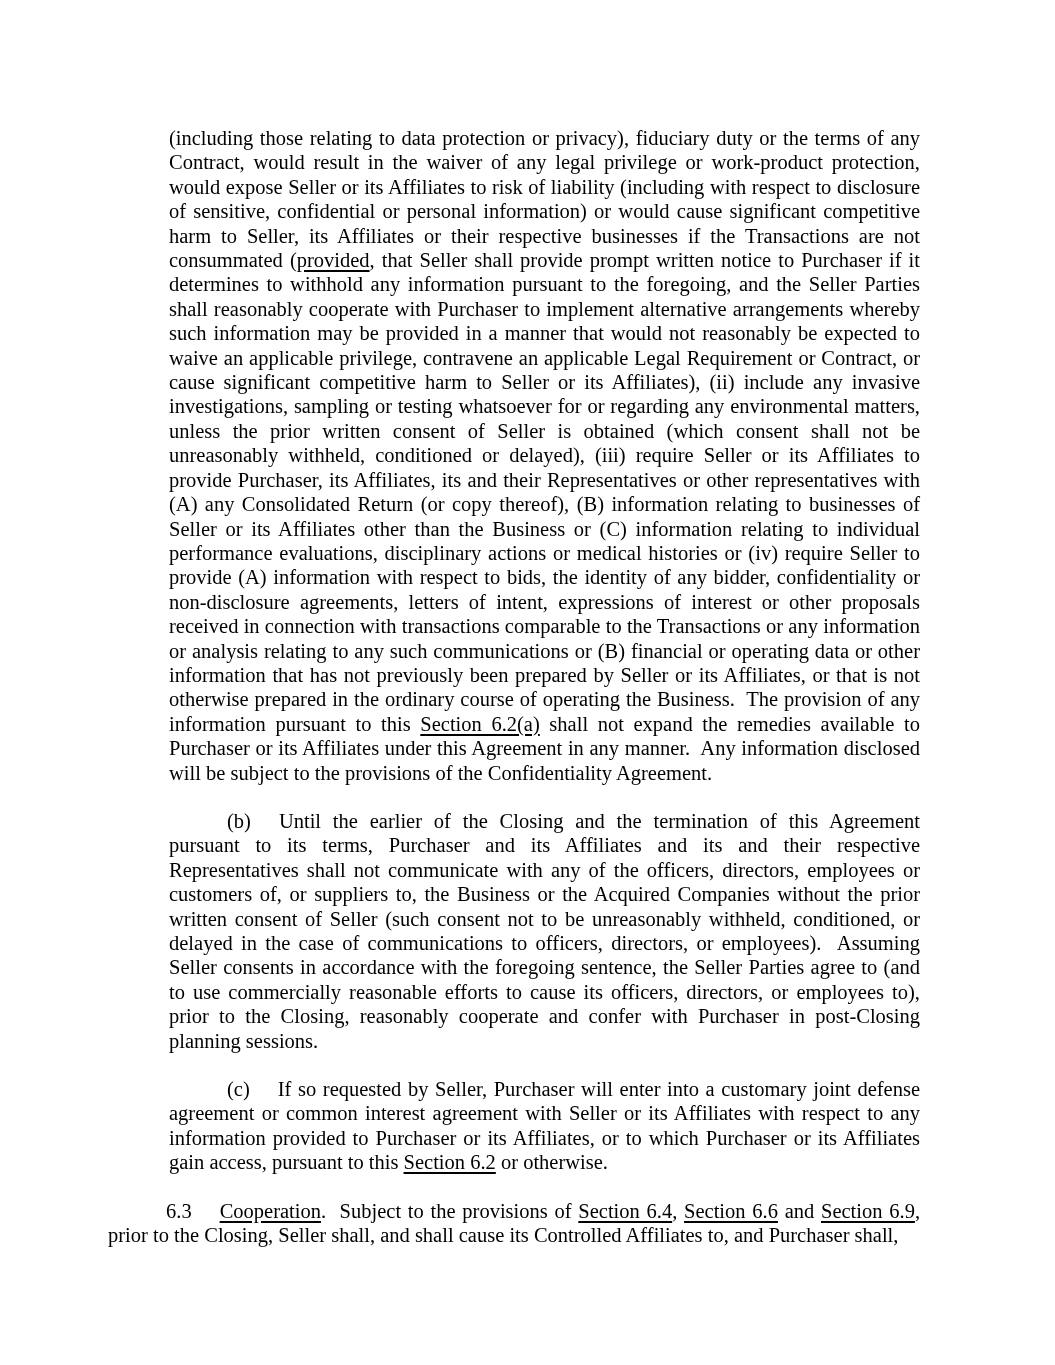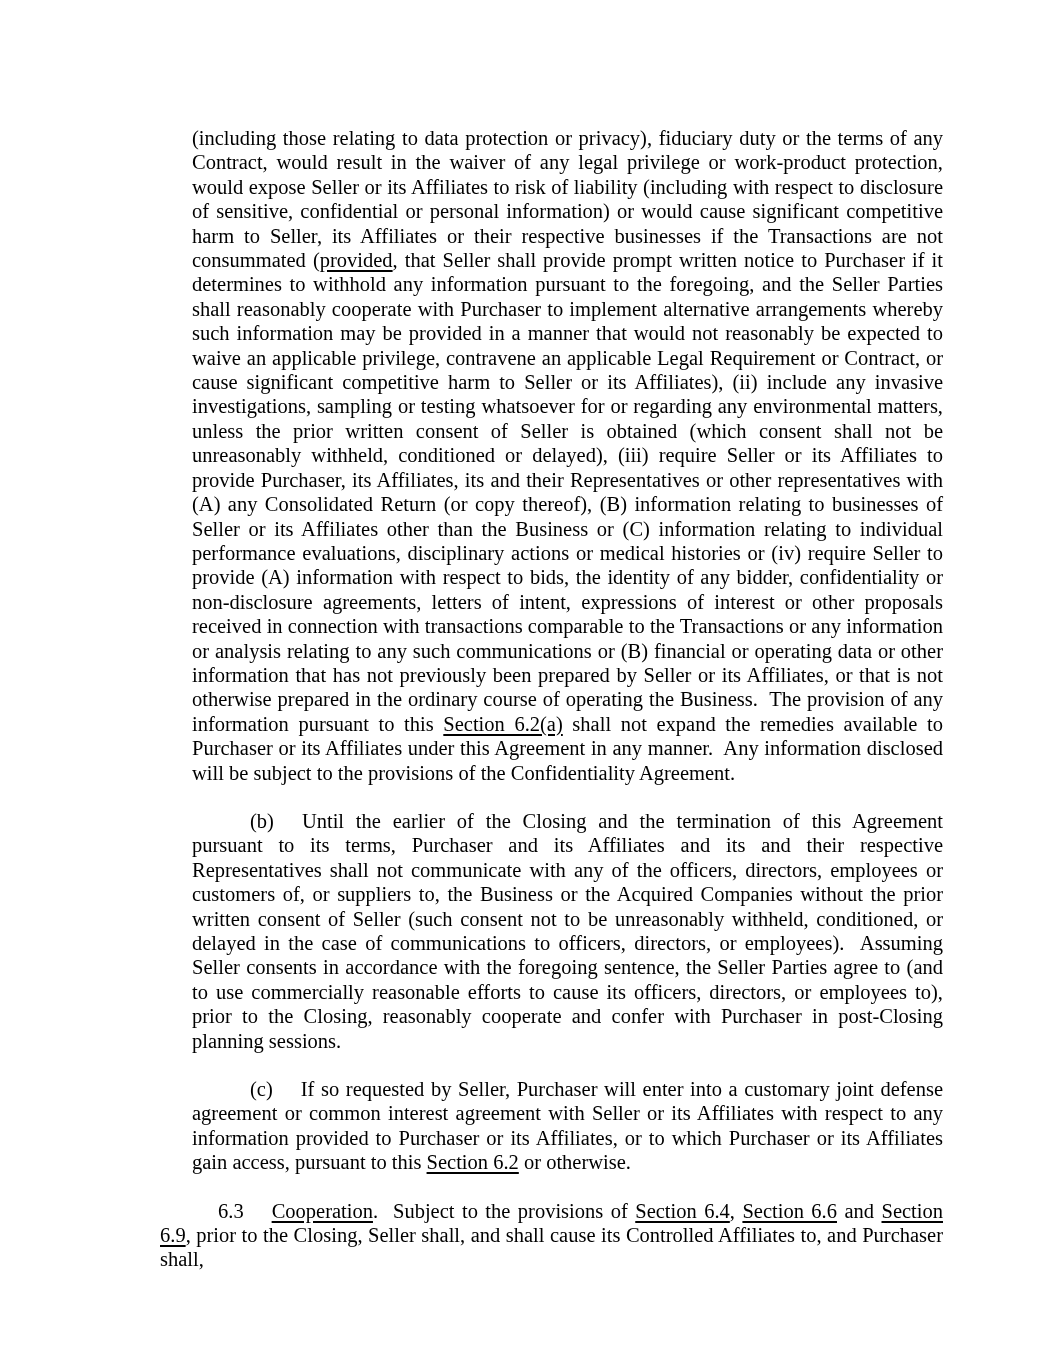--- a/index.html
+++ b/index.html
@@ -11,39 +11,38 @@
     position: relative;
     width: 1055px;
     height: 1365px;
     background: #ffffff;
     font-family: "Liberation Serif", "DejaVu Serif", serif;
     color: #000000;
     overflow: hidden;
   }
   .content {
     position: absolute;
-    left: 131px;
+    left: 108px;
     top: 126px;
     width: 812px;
     font-size: 20.5px;
     line-height: 24.4px;
     text-align: justify;
   }
   .para {
     margin: 0 0 24px 0;
   }
   .para.hang {
     margin-left: 61px;
   }
   .para.firstline {
     text-indent: 58px;
   }
   .para.last {
     margin-bottom: 0;
-    margin-left: 29px;
   }
   .u {
     text-decoration: underline;
     text-underline-offset: 3px;
   }
   .tab {
     display: inline-block;
     width: 28px;
   }
 </style>

